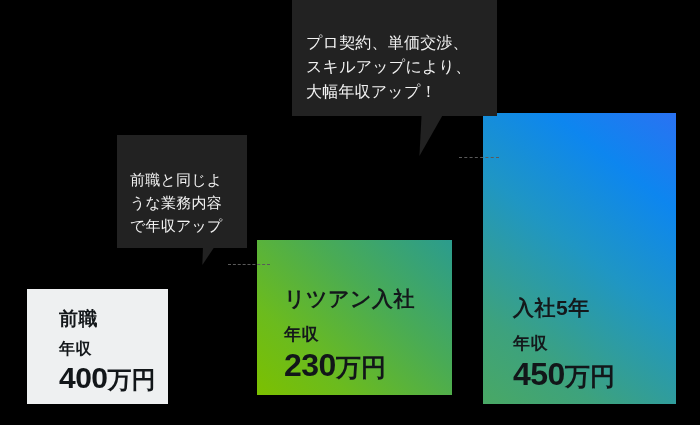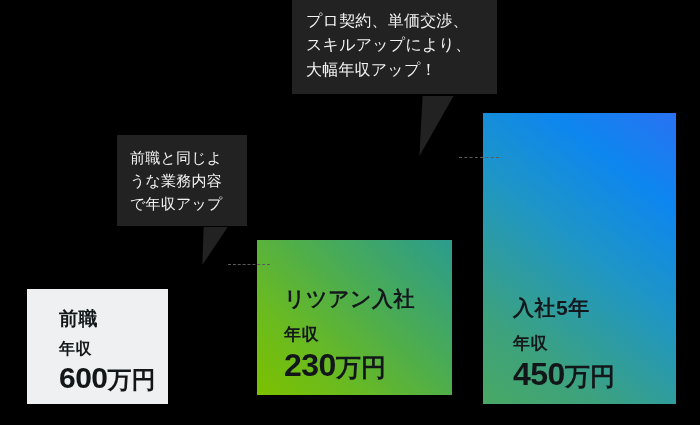--- a/index.html
+++ b/index.html
@@ -98,20 +98,21 @@
     color: #f2f2f2;
     box-sizing: border-box;
   }
   .callout-text {
     font-size: 15px;
     font-weight: 400;
     line-height: 1.52;
     letter-spacing: 0.2px;
     white-space: pre-line;
     display: block;
+    margin-top: 22px;
   }
   .callout-one {
     left: 117px;
     top: 135px;
     width: 130px;
     padding: 12px 11px 11px 13px;
   }
   .callout-two {
     left: 292px;
     top: -5px;
@@ -165,21 +166,21 @@
 </style>
 </head>
 <body>
 
 <div id="stage">
 
   <div class="bar bar-prev">
     <div class="bar-inner">
       <div class="bar-heading">前職</div>
       <div class="bar-sub">年収</div>
-      <div class="bar-amount"><span>600</span><span class="unit">万円</span></div>
+      <div class="bar-amount"><span>400</span><span class="unit">万円</span></div>
     </div>
   </div>
 
   <div class="bar bar-join">
     <div class="bar-inner">
       <div class="bar-heading">リツアン入社</div>
       <div class="bar-sub">年収</div>
       <div class="bar-amount"><span>230</span><span class="unit">万円</span></div>
     </div>
   </div>

